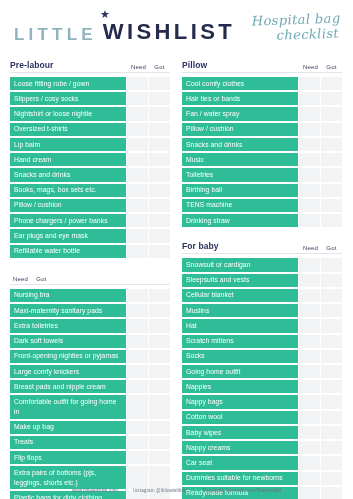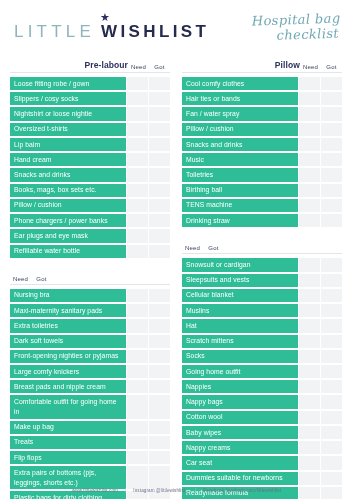--- a/index.html
+++ b/index.html
@@ -39,26 +39,26 @@
     top: -2px;
     left: 86px;
     font-size: 11px;
     line-height: 1;
     color: #2b3161;
   }
 
   .brand-little {
     font-size: 17px;
     letter-spacing: 4.2px;
-    font-weight: 400;
+    font-weight: 700;
     color: #8fb4bd;
   }
 
   .brand-wishlist {
-    font-size: 17px;
+    font-size: 22px;
     letter-spacing: 3.4px;
     font-weight: 700;
     color: #252b4d;
     margin-left: 6px;
   }
 
   .script-title {
     font-family: "DejaVu Serif", serif;
     font-style: italic;
     color: #6fa8b4;
@@ -94,21 +94,20 @@
     border-bottom: 1px solid #e2e5ea;
     padding-bottom: 2px;
     margin-bottom: 4px;
   }
   .section-title {
     flex: 1;
     font-size: 8.5px;
     font-weight: 700;
     color: #2b3161;
     letter-spacing: 0.1px;
-    text-align: right;
   }
   .col-head {
     width: 21px;
     text-align: center;
     font-size: 6px;
     font-weight: 400;
     color: #3c4260;
     letter-spacing: 0.2px;
   }
 
@@ -377,20 +376,21 @@
         <div class="row">
             <div class="item">Drinking straw</div>
             <div class="cell"></div>
             <div class="cell"></div>
           </div>
       </div>
     </div>
 
     <div class="section">
       <div class="section-head">
+        <div class="section-title">For baby</div>
         <div class="col-head">Need</div>
         <div class="col-head">Got</div>
       </div>
       <div>
         <div class="row">
             <div class="item">Snowsuit or cardigan</div>
             <div class="cell"></div>
             <div class="cell"></div>
           </div>
         <div class="row">

